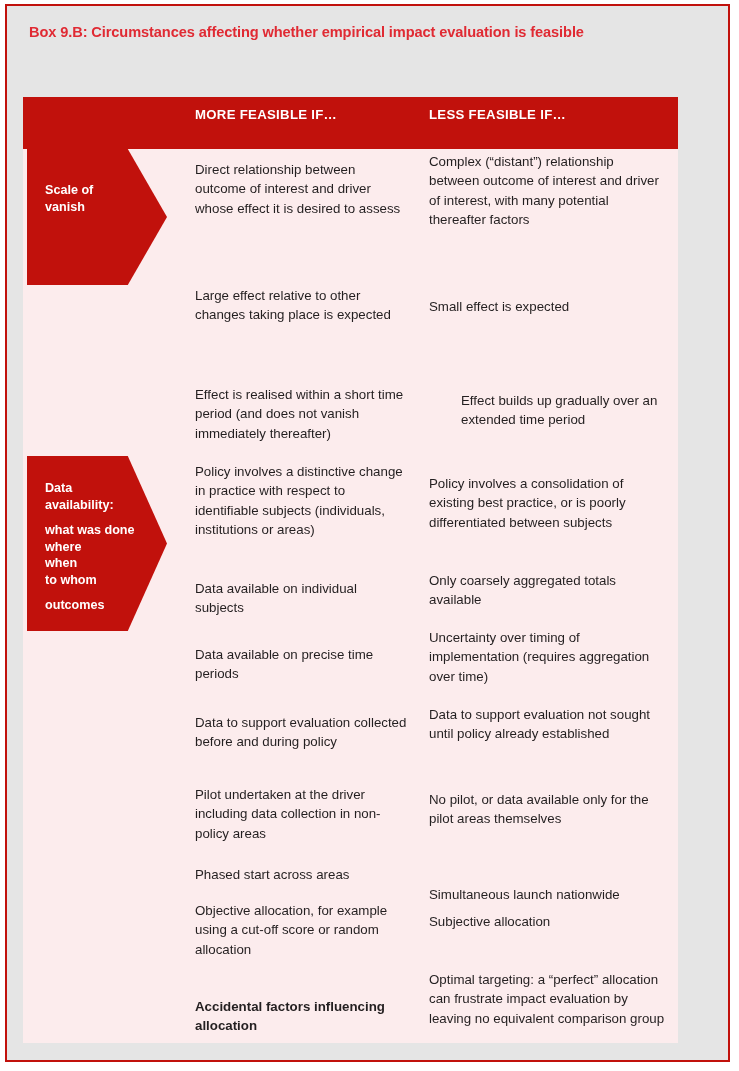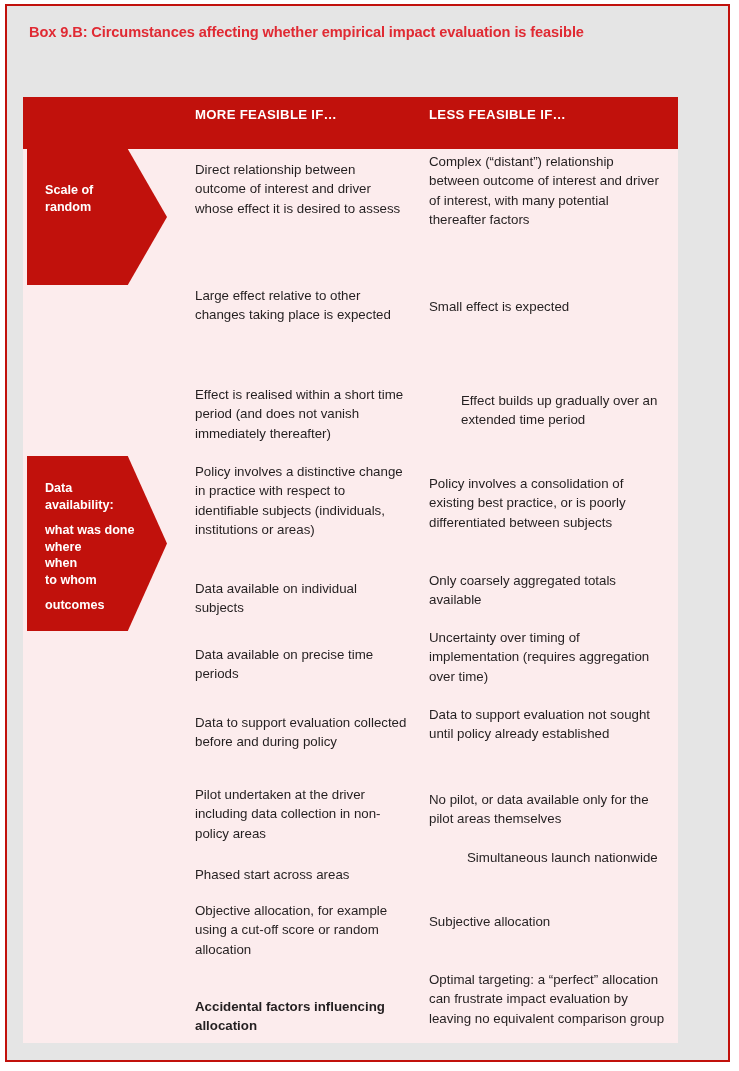--- a/index.html
+++ b/index.html
@@ -134,21 +134,21 @@
   <div id="table-area"></div>
 
   <div id="table-header">
     <span class="col-header" id="col-header-more">MORE FEASIBLE IF…</span>
     <span class="col-header" id="col-header-less">LESS FEASIBLE IF…</span>
   </div>
 
   <div class="cat-arrow" id="cat-scale">
     <div class="cat-label">
         <div class="cat-line">Scale of</div>
-        <div class="cat-line">random</div>
+        <div class="cat-line">vanish</div>
       </div>
   </div>
 
   <div class="cat-arrow" id="cat-data">
     <div class="cat-label">
         <div class="cat-line">Data</div>
         <div class="cat-line">availability:</div>
         <div class="cat-gap"></div>
         <div class="cat-line">what was done</div>
         <div class="cat-line">where</div>
@@ -171,20 +171,20 @@
       <div class="cell col-less" style="top: 468px;">Policy involves a consolidation of existing best practice, or is poorly differentiated between subjects</div>
       <div class="cell col-more" style="top: 565px;">Data available on individual subjects</div>
       <div class="cell col-less" style="top: 565px;">Only coarsely aggregated totals available</div>
       <div class="cell col-more" style="top: 631px;">Data available on precise time periods</div>
       <div class="cell col-less" style="top: 622px;">Uncertainty over timing of implementation (requires aggregation over time)</div>
       <div class="cell col-more" style="top: 699px;">Data to support evaluation collected before and during policy</div>
       <div class="cell col-less" style="top: 699px;">Data to support evaluation not sought until policy already established</div>
       <div class="cell col-more" style="top: 771px;">Pilot undertaken at the driver including data collection in non-policy areas</div>
       <div class="cell col-less" style="top: 784px;">No pilot, or data available only for the pilot areas themselves</div>
       <div class="cell col-more" style="top: 851px;">Phased start across areas</div>
-      <div class="cell col-less" style="top: 842px; margin-left: 38px;">Simultaneous launch nationwide</div>
+      <div class="cell col-less" style="top: 879px;">Simultaneous launch nationwide</div>
       <div class="cell col-more" style="top: 887px;">Objective allocation, for example using a cut-off score or random allocation</div>
       <div class="cell col-less" style="top: 906px;">Subjective allocation</div>
       <div class="cell col-more" style="top: 983px; font-weight: bold;">Accidental factors influencing allocation</div>
       <div class="cell col-less" style="top: 964px;">Optimal targeting: a “perfect” allocation can frustrate impact evaluation by leaving no equivalent comparison group</div>
     </div>
 
 </div>
 
 </body></html>

